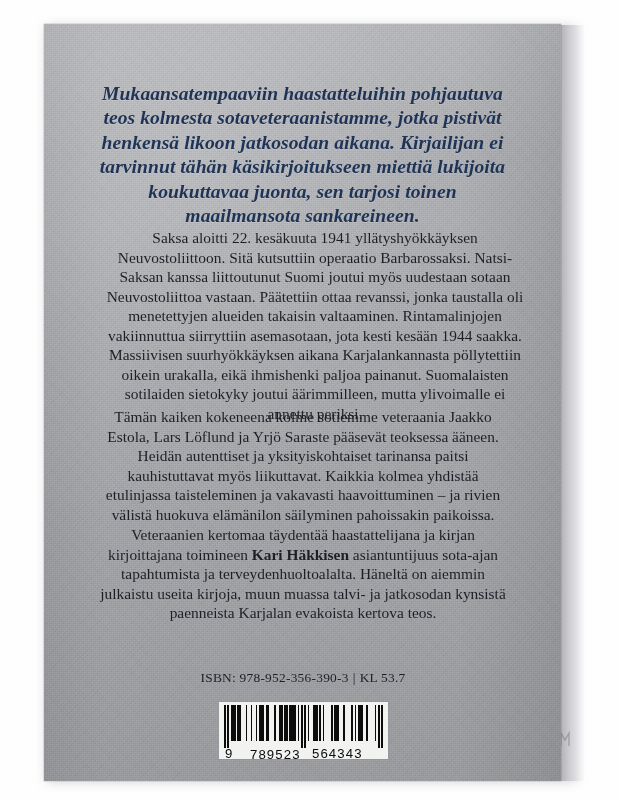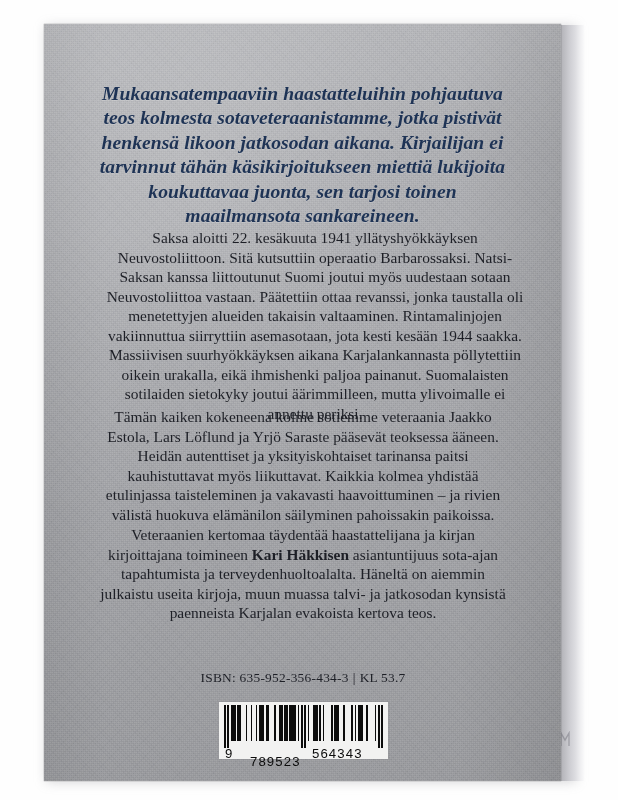--- a/index.html
+++ b/index.html
@@ -202,21 +202,21 @@
     letter-spacing: 1.1px;
   }
   .barcode-digits .d-lead {
     position: absolute;
     left: 1px;
     top: 0;
   }
   .barcode-digits .d-left {
     position: absolute;
     left: 26px;
-    top: 8px;
+    top: 1px;
     text-align: right;
   }
   .barcode-digits .d-right {
     position: absolute;
     left: 88px;
     top: 0;
   }
 </style>
 </head>
 <body>
@@ -239,21 +239,21 @@
 
       <div class="body-block p1">Saksa aloitti 22. kesäkuuta 1941 yllätyshyökkäyksen Neuvostoliittoon. Sitä kutsuttiin operaatio Barbarossaksi. Natsi-Saksan kanssa liittoutunut Suomi joutui myös uudestaan sotaan Neuvostoliittoa vastaan. Päätettiin ottaa revanssi, jonka taustalla oli menetettyjen alueiden takaisin valtaaminen. Rintamalinjojen vakiinnuttua siirryttiin asemasotaan, jota kesti kesään 1944 saakka. Massiivisen suurhyökkäyksen aikana Karjalankannasta pöllytettiin oikein urakalla, eikä ihmishenki paljoa painanut. Suomalaisten sotilaiden sietokyky joutui äärimmilleen, mutta ylivoimalle ei annettu periksi.</div>
 
       <div class="body-block p3">
         <span>Veteraanien kertomaa täydentää haastattelijana ja kirjan kirjoittajana toimineen </span><b>Kari Häkkisen</b><span> asiantuntijuus sota-ajan tapahtumista ja terveydenhuoltoalalta. Häneltä on aiemmin julkaistu useita kirjoja, muun muassa talvi- ja jatkosodan kynsistä paenneista Karjalan evakoista kertova teos.</span>
       </div>
 
       <div class="body-block p2">Tämän kaiken kokeneena kolme sotiemme veteraania Jaakko Estola, Lars Löflund ja Yrjö Saraste pääsevät teoksessa ääneen. Heidän autenttiset ja yksityiskohtaiset tarinansa paitsi kauhistuttavat myös liikuttavat. Kaikkia kolmea yhdistää etulinjassa taisteleminen ja vakavasti haavoittuminen – ja rivien välistä huokuva elämänilon säilyminen pahoissakin paikoissa.</div>
 
       <div class="isbn-line">
-        <span>ISBN: 635-952-356-434-3</span><span class="sep">|</span><span>KL 53.7</span>
+        <span>ISBN: 978-952-356-390-3</span><span class="sep">|</span><span>KL 53.7</span>
       </div>
 
       <div class="barcode-wrap">
         <div class="bars" id="bars">
             <span class="guard" style="left: 0px; width: 1.67368px;"></span>
             <span class="guard" style="left: 3.34737px; width: 1.67368px;"></span>
             <span style="left: 6.69474px; width: 5.02105px;"></span>
             <span style="left: 13.3895px; width: 3.34737px;"></span>
             <span style="left: 21.7579px; width: 1.67368px;"></span>
             <span style="left: 26.7789px; width: 1.67368px;"></span>

